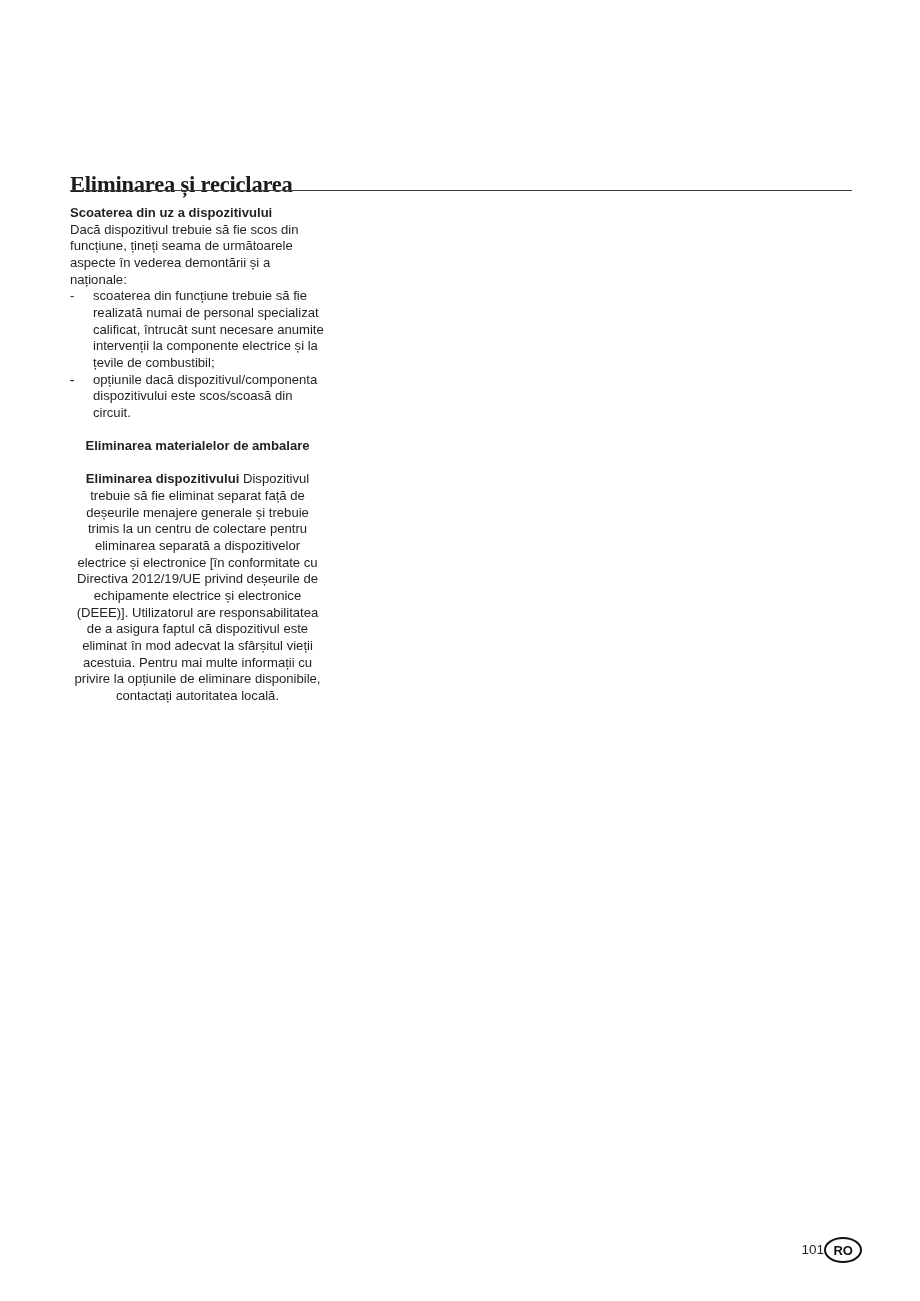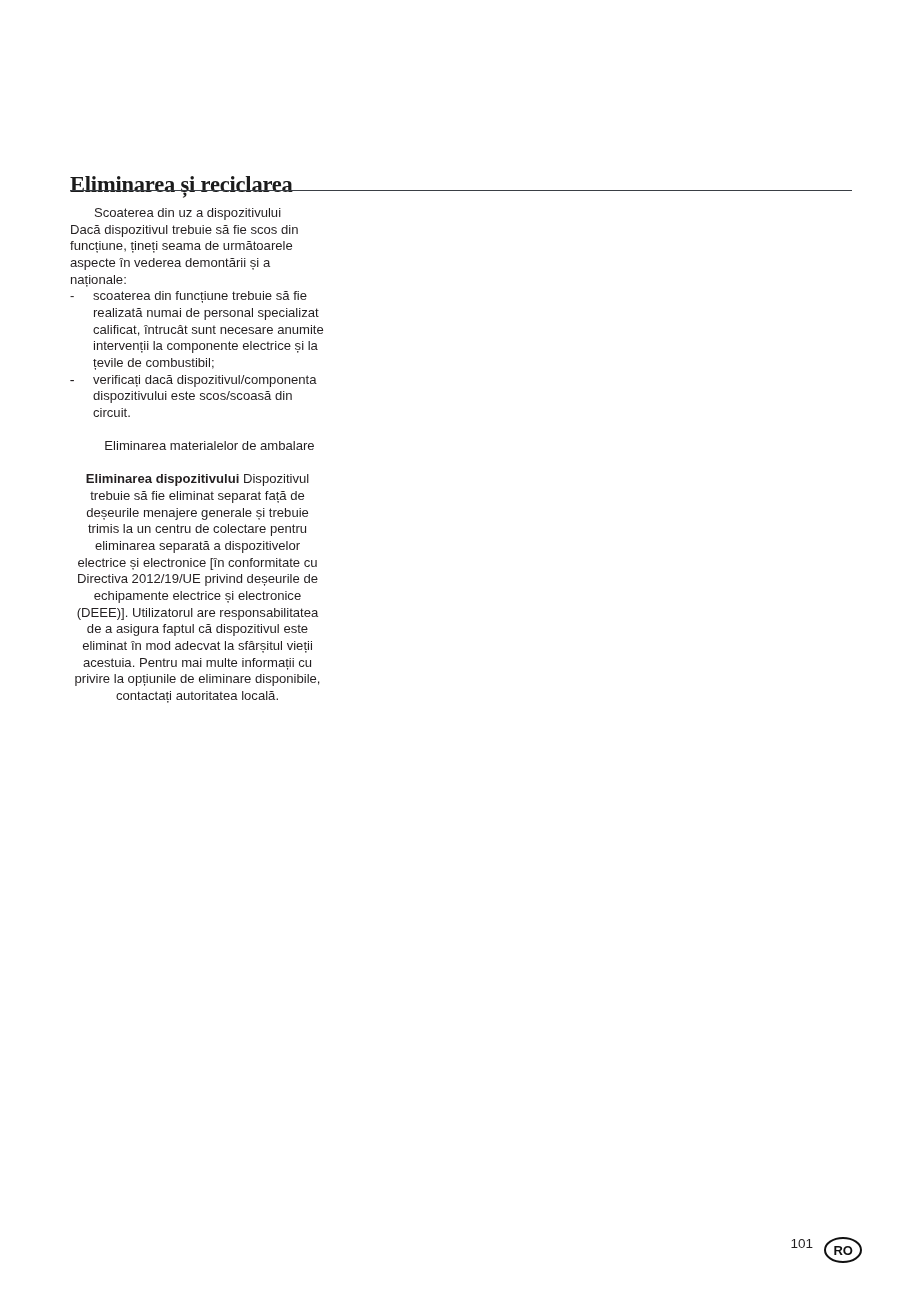--- a/index.html
+++ b/index.html
@@ -57,23 +57,22 @@
   .section {
     margin: 0;
   }
 
   .section + .section {
     margin-top: 16.6px;
     text-align: center;
   }
 
   .sec-heading {
-    font-weight: normal;
+    font-weight: bold;
     display: block;
-    margin-left: 24px;
   }
 
   .sec-heading-inline {
     font-weight: bold;
     margin-top: 48px;
   }
 
   .sec-body {
     display: block;
   }
@@ -96,21 +95,21 @@
     left: 0;
     top: 0;
   }
 
   
   .footer {
     position: absolute;
     right: 58px;
     bottom: 38px;
     display: flex;
-    gap: 11px;
+    align-items: center;
   }
 
   .page-number {
     font-size: 13.5px;
     color: #231f20;
     line-height: 1;
   }
 
   .lang-badge {
     width: 38px;
@@ -144,21 +143,21 @@
       <ul class="dash-list">
         <li>
           <span class="dash">-</span>
           <span>scoaterea din funcțiune trebuie să fie realizată numai de personal specializat calificat, întrucât sunt necesare anumite intervenții la componente electrice și la țevile de combustibil;</span>
         </li>
         <li>
           <span class="dash">-</span>
         </li>
         <li>
           <span class="dash">-</span>
-          <span>verificați dacă dispozitivul/componenta dispozitivului este scos/scoasă din circuit.</span>
+          <span>opțiunile dacă dispozitivul/componenta dispozitivului este scos/scoasă din circuit.</span>
         </li>
       </ul>
     </div>
 
     <div class="section">
       <span class="sec-heading">Eliminarea materialelor de ambalare</span>
     </div>
 
     <div class="section">
       <span class="sec-heading-inline">Eliminarea dispozitivului</span><span> Dispozitivul trebuie să fie eliminat separat față de deșeurile menajere generale și trebuie trimis la un centru de colectare pentru eliminarea separată a dispozitivelor electrice și electronice [în conformitate cu Directiva 2012/19/UE privind deșeurile de echipamente electrice și electronice (DEEE)]. Utilizatorul are responsabilitatea de a asigura faptul că dispozitivul este eliminat în mod adecvat la sfârșitul vieții acestuia. Pentru mai multe informații cu privire la opțiunile de eliminare disponibile, contactați autoritatea locală.</span>

